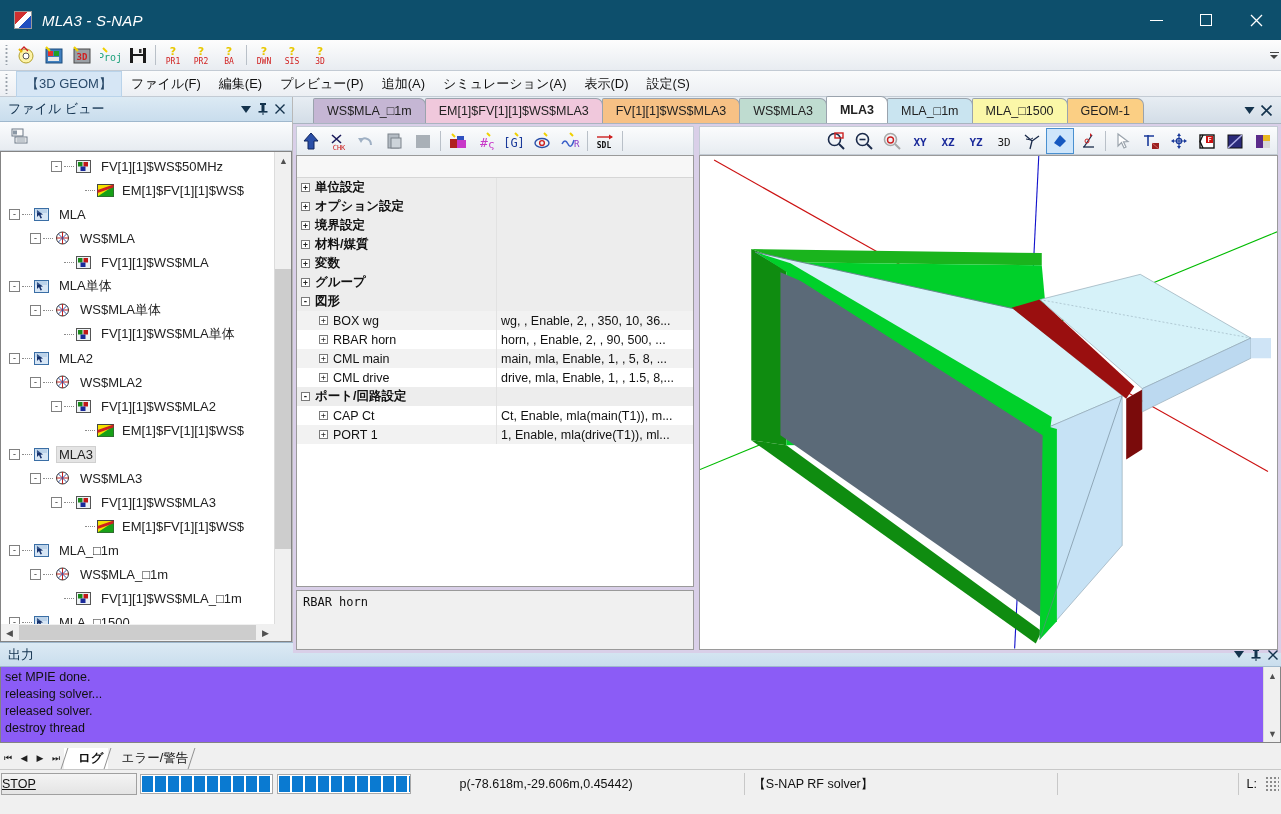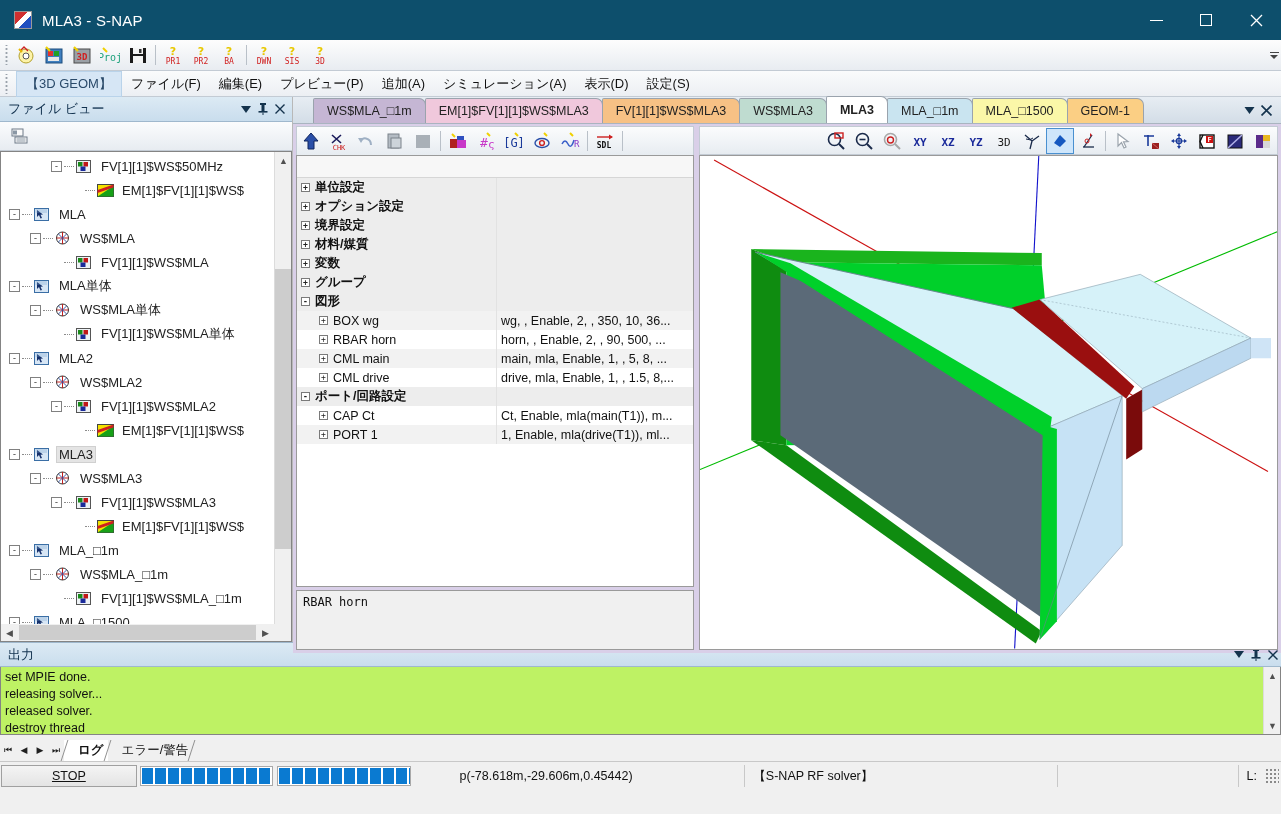--- a/index.html
+++ b/index.html
@@ -16,21 +16,21 @@
   #titlebar {
     height:40px; background:#0d4f6c; display:flex; align-items:center;
     color:#ffffff;
   }
   #app-icon {
     width:18px; height:18px; margin-left:14px; margin-right:10px;
     background:
       linear-gradient(135deg,#d03030 0%, #d03030 40%, #ffffff 40%, #ffffff 60%, #2050c0 60%);
     border:1px solid #999; flex:none;
   }
-  #title-text { font-size:15px; letter-spacing:.2px; }
+  #title-text { font-size:15px; letter-spacing:.2px;font-style:italic; }
   #win-ctrls { margin-left:auto; display:flex; height:40px; }
   .wbtn { width:50px; height:40px; display:flex; align-items:center; justify-content:center;
           color:#fff; font-size:15px; }
   .minglyph { width:13px; height:1px; background:#fff; }
   .maxglyph { width:12px; height:12px; border:1.4px solid #fff; }
 
   
   #toolbar {
     height:31px; background:linear-gradient(#fdfdfd,#e8ecf1);
     border-bottom:1px solid #c3cbd4;
@@ -130,42 +130,42 @@
               border-bottom:1px solid #a9b4c0; display:flex; align-items:flex-end;
               padding-left:20px; position:relative; }
   .tab { height:25px; display:flex; align-items:center; padding:0 13px; font-size:12.5px;
          color:#222; border:1px solid #9aa3ad; border-bottom:none; margin-right:-1px;
          border-radius:2px 7px 0 0; white-space:nowrap; }
   .tab.active { font-weight:bold; background:#ffffff; height:27px; z-index:5; }
   .tabctrl { margin-left:auto; display:flex; align-items:center; height:25px; padding-right:6px; }
   #out-hdr { height:25px; background:linear-gradient(#dceaf4,#c9dded);
              border-top:1px solid #9fb8cd; border-bottom:1px solid #9fb8cd;
              display:flex; align-items:center; padding:0 0 0 8px; font-size:13px; color:#10304d;}
-  #out-body { height:68px; background:#bef264; border:1px solid #848484; border-top:none;
+  #out-body { height:76px; background:#8b5cf6; border:1px solid #848484; border-top:none;
               position:relative; overflow:hidden; }
   #out-lines { padding:2px 4px; font-size:12.5px; color:#111; line-height:17px; }
   #out-vsb { position:absolute; right:0; top:0; width:17px; bottom:0; background:#f0f0f0;
              border-left:1px solid #dcdcdc; }
   #out-tabs { height:26px; background:#f0f0f0; display:flex; align-items:flex-end; }
   .navbtn { width:16px; height:22px; display:flex; align-items:center; justify-content:center;
             font-size:9px; color:#202020; }
   .otab { height:21px; display:flex; align-items:center; font-size:12.5px; color:#111;
           padding:0 4px 0 14px; position:relative; }
   .otab .skew { position:absolute; left:0; top:0; bottom:0; width:12px;
                 border-left:1px solid #909090; transform:skewX(-18deg); }
   .otab .skew2 { position:absolute; right:0; top:0; bottom:0; width:12px;
                  border-right:1px solid #909090; transform:skewX(-18deg); }
   .otab.active { font-weight:bold; background:#fff; }
 
   
   #statusbar { height:28px; background:#f0f0f0; border-top:1px solid #c8c8c8;
                display:flex; align-items:center; font-size:12.5px; color:#111; }
   .st-cell { height:22px; display:flex; align-items:center; border:1px solid #a9a9a9;
              margin:0 1px; background:#f0f0f0; }
-  #stop-cell { width:155px; justify-content:center; border:1px solid #a0a0a0;
+  #stop-cell { width:155px; border:1px solid #a0a0a0;
                background:linear-gradient(#f4f4f4,#e4e4e4);text-decoration:underline; }
   .pbar { width:152px; height:20px; background:#fff; border:1px solid #a9a9a9; margin:0 2px;
           display:flex; align-items:center; padding:1px; gap:2px; overflow:hidden;}
   .pseg { width:11px; height:16px; background:#0a7ad1; flex:none; }
   .st-txt { padding:0 8px;margin-left:39px; }
   .resizer { width:16px; height:16px; margin-left:auto; margin-right:2px;
              background-image:radial-gradient(circle, #8a8a8a 1px, transparent 1.2px);
              background-size:4px 4px; }
 </style>
 </head>

